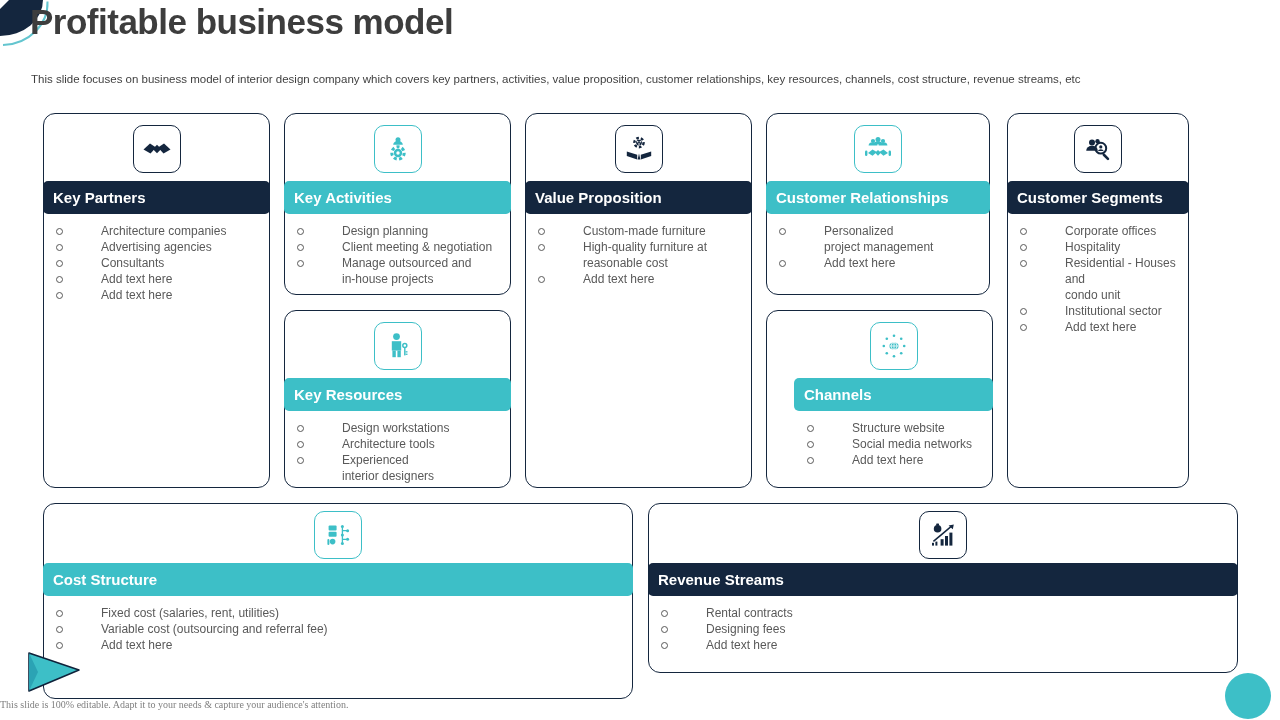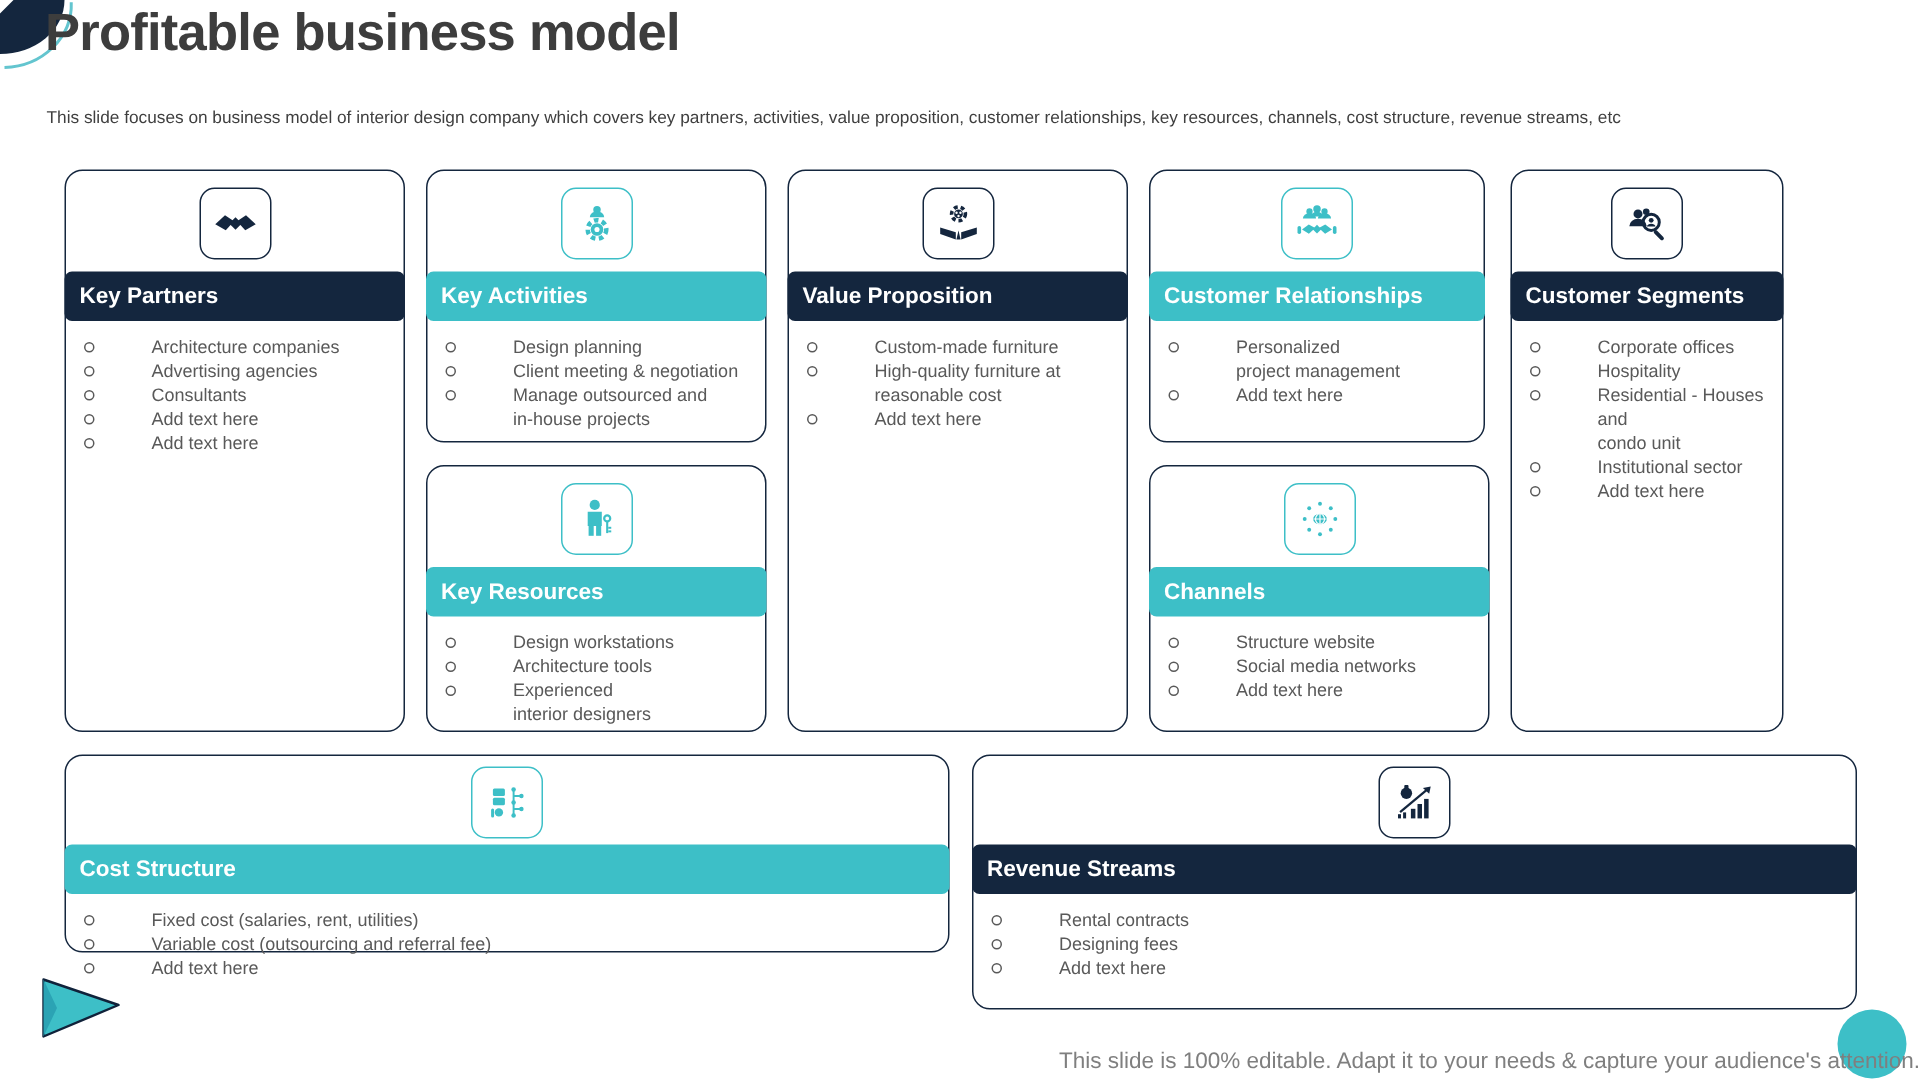--- a/index.html
+++ b/index.html
@@ -31,26 +31,26 @@
   .bullet{flex:0 0 auto;width:5px;height:5px;border:1px solid var(--text,#595959);border-radius:50%;margin:5px 10px 0 0;}
   .item-text{white-space:pre-line;}
 
   
   .c-kp{left:43px;top:113px;width:227px;height:375px;}
   .c-ka{left:284px;top:113px;width:227px;height:182px;}
   .c-vp{left:525px;top:113px;width:227px;height:375px;}
   .c-cr{left:766px;top:113px;width:224px;height:182px;}
   .c-cs{left:1007px;top:113px;width:182px;height:375px;}
   .c-kr{left:284px;top:310px;width:227px;height:178px;}
-  .c-ch{left:766px;top:310px;width:227px;height:178px;}
-  .c-co{left:43px;top:503px;width:590px;height:132px;}
+  .c-ch{left:766px;top:310px;width:227px;height:178px;padding-left:28px;}
+  .c-co{left:43px;top:503px;width:590px;height:196px;}
   .c-rv{left:648px;top:503px;width:590px;height:170px;}
 
   
-  .footer{position:absolute;left:0;right:0;top:699px;text-align:right;font-size:15px;color:var(--footer,#7F7F7F);margin:0;}
+  .footer{position:absolute;left:0;right:0;top:699px;text-align:left;font-size:10px;color:var(--footer,#7F7F7F);margin:0;font-family:Liberation Serif, serif;}
   .arrow{position:absolute;left:24px;top:646px;}
   .arrow .main{fill:var(--teal,#3DBFC7);stroke:#10223A;stroke-width:1.6;stroke-linejoin:round;}
   .arrow .fold{fill:#2BA3B4;}
   .dot-circle{position:absolute;left:1225px;top:673px;width:46px;height:46px;border-radius:50%;background:var(--teal,#3DBFC7);}
 </style>
 </head>
 <body>
 
 <div class="slide">
 

